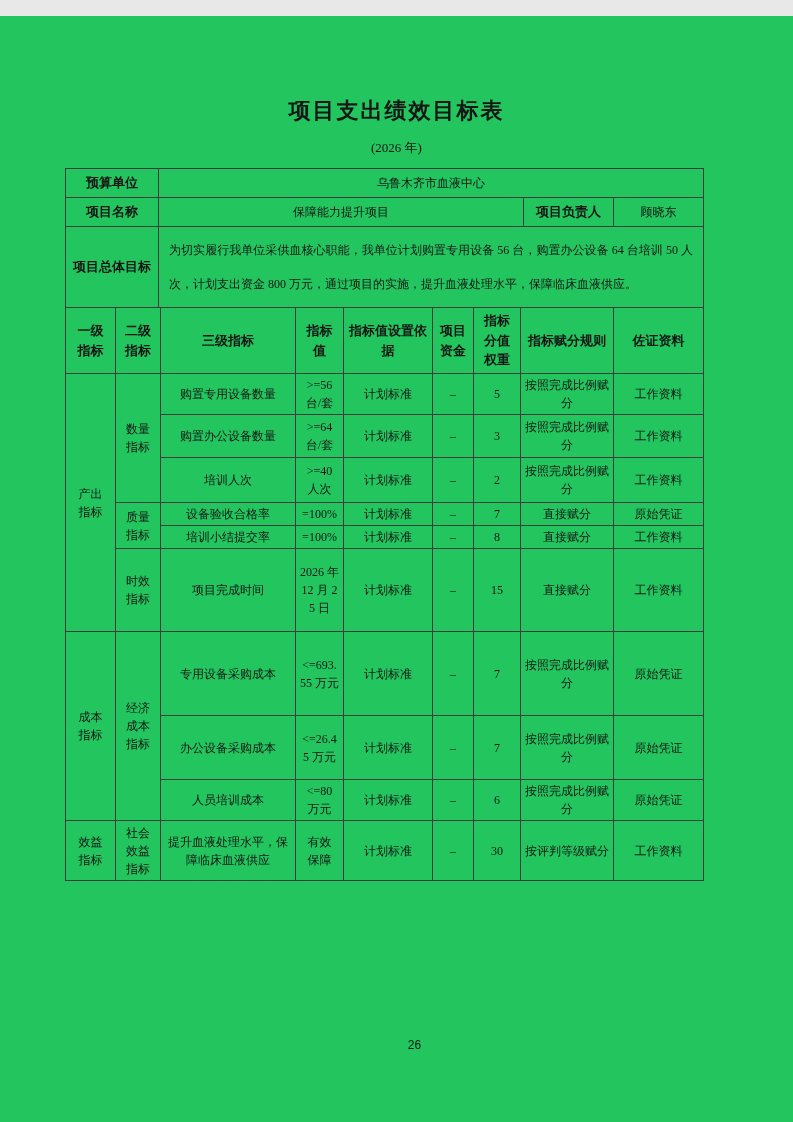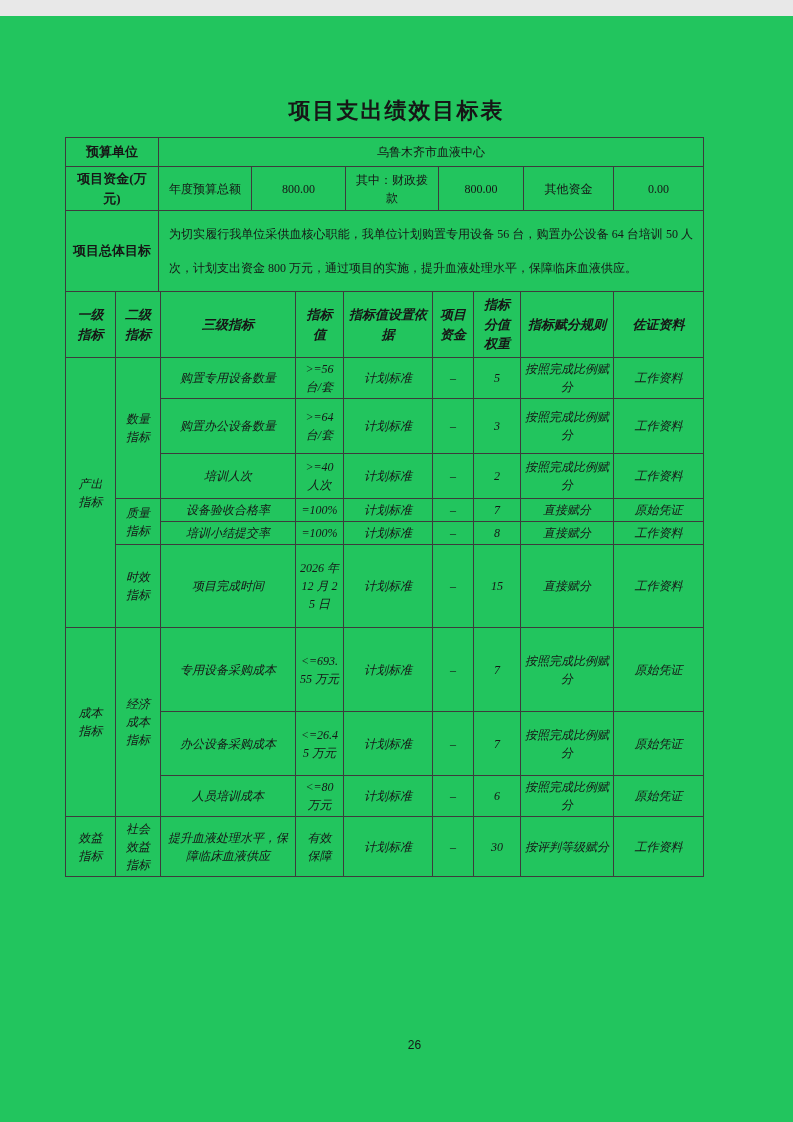--- a/index.html
+++ b/index.html
@@ -6,66 +6,62 @@
   .page{
     position:relative;width:793px;height:1122px;margin:16px auto;background:#22c55e;
     font-family:"Liberation Serif","DejaVu Serif",serif;color:#161616;overflow:hidden;
   }
   .title{
     margin:0;padding-top:80px;text-align:center;
     font-size:22px;font-weight:bold;letter-spacing:2px;
   }
   .subtitle{text-align:center;font-size:13px;margin-top:13px;}
   table{border-collapse:collapse;table-layout:fixed;margin-left:65px;width:638px;}
-  .t-ind{margin-top:-1px;font-style:italic;}
+  .t-ind{margin-top:-1px;}
   td,th{
     border:1px solid #3c3c3c;text-align:center;vertical-align:middle;
     font-size:12px;font-weight:normal;padding:2px 4px;line-height:1.5;
     white-space:pre-line;overflow:hidden;word-wrap:break-word;
   }
   th,.lbl{font-weight:bold;font-size:13px;}
   .c-val{word-break:break-all;}
   .goal-text{
     text-align:justify;padding:6px 10px;line-height:34px;white-space:normal;
   }
   .page-num{position:absolute;top:1022px;left:18px;width:100%;text-align:center;
     font-size:12px;font-family:"Liberation Sans","DejaVu Sans",sans-serif;}
 </style>
 </head>
 <body>
 
 <div class="page">
 
   <h1 class="title">项目支出绩效目标表</h1>
+  <div class="subtitle">(2026 年)</div>
 
   <table class="t-info" style="margin-top:11px;">
     <colgroup>
       <col style="width:93px">
         <col style="width:93px">
         <col style="width:94px">
         <col style="width:93px">
       <col style="width:85px">
         <col style="width:90px">
         <col style="width:90px">
     </colgroup>
     <tbody>
         <tr style="height:29px">
       <td class="lbl">预算单位</td>
       <td colspan="6">乌鲁木齐市血液中心</td>
     </tr>
-    <tr style="height:43px">
-      <td class="lbl">项目资金(万
-元)</td>
-      <td>年度预算总额</td>
-      <td>800.00</td>
-      <td>其中：财政拨
-款</td>
-      <td>800.00</td>
-      <td>其他资金</td>
-      <td>0.00</td>
+    <tr style="height:29px">
+      <td class="lbl">项目名称</td>
+      <td colspan="4">保障能力提升项目</td>
+      <td class="lbl">项目负责人</td>
+      <td>顾晓东</td>
     </tr>
     <tr style="height:62px">
       <td class="lbl">项目总体目标</td>
       <td colspan="6" class="goal-text">为切实履行我单位采供血核心职能，我单位计划购置专用设备 56 台，购置办公设备 64 台培训 50 人次，计划支出资金 800 万元，通过项目的实施，提升血液处理水平，保障临床血液供应。</td>
     </tr>
   </tbody>
     </table>
 
   <table class="t-ind">
     <colgroup>
@@ -102,21 +98,21 @@
       <td rowspan="3" class="lv">数量
 指标</td>
       <td class="c-name">购置专用设备数量</td>
       <td class="c-val">&gt;=56 台/套</td>
       <td class="c-basis">计划标准</td>
       <td class="c-prev">–</td>
       <td class="c-weight">5</td>
       <td class="c-rule">按照完成比例赋分</td>
       <td class="c-evid">工作资料</td>
     </tr>
-    <tr style="height:55px">
+    <tr style="height:43px">
       <td class="c-name">购置办公设备数量</td>
       <td class="c-val">&gt;=64 台/套</td>
       <td class="c-basis">计划标准</td>
       <td class="c-prev">–</td>
       <td class="c-weight">3</td>
       <td class="c-rule">按照完成比例赋分</td>
       <td class="c-evid">工作资料</td>
     </tr>
     <tr style="height:45px">
       <td class="c-name">培训人次</td>

